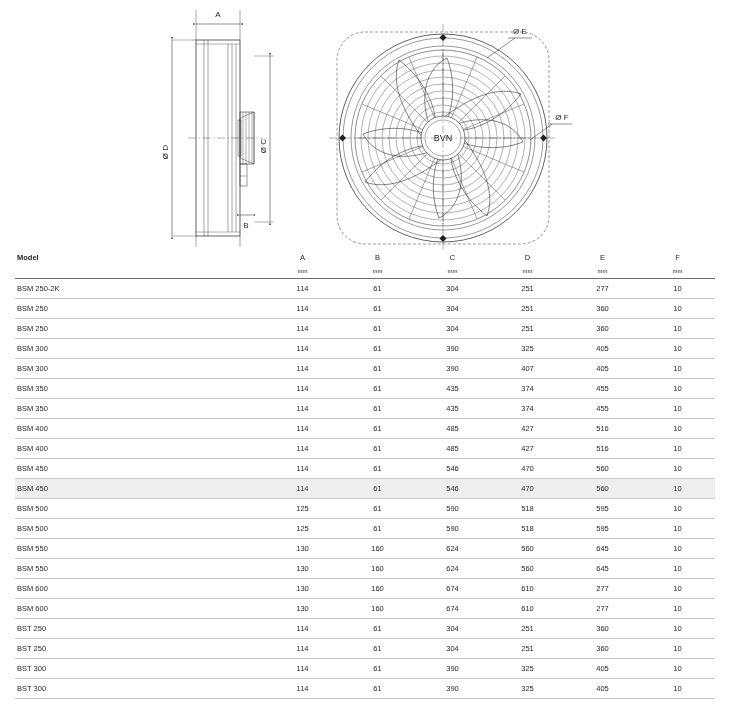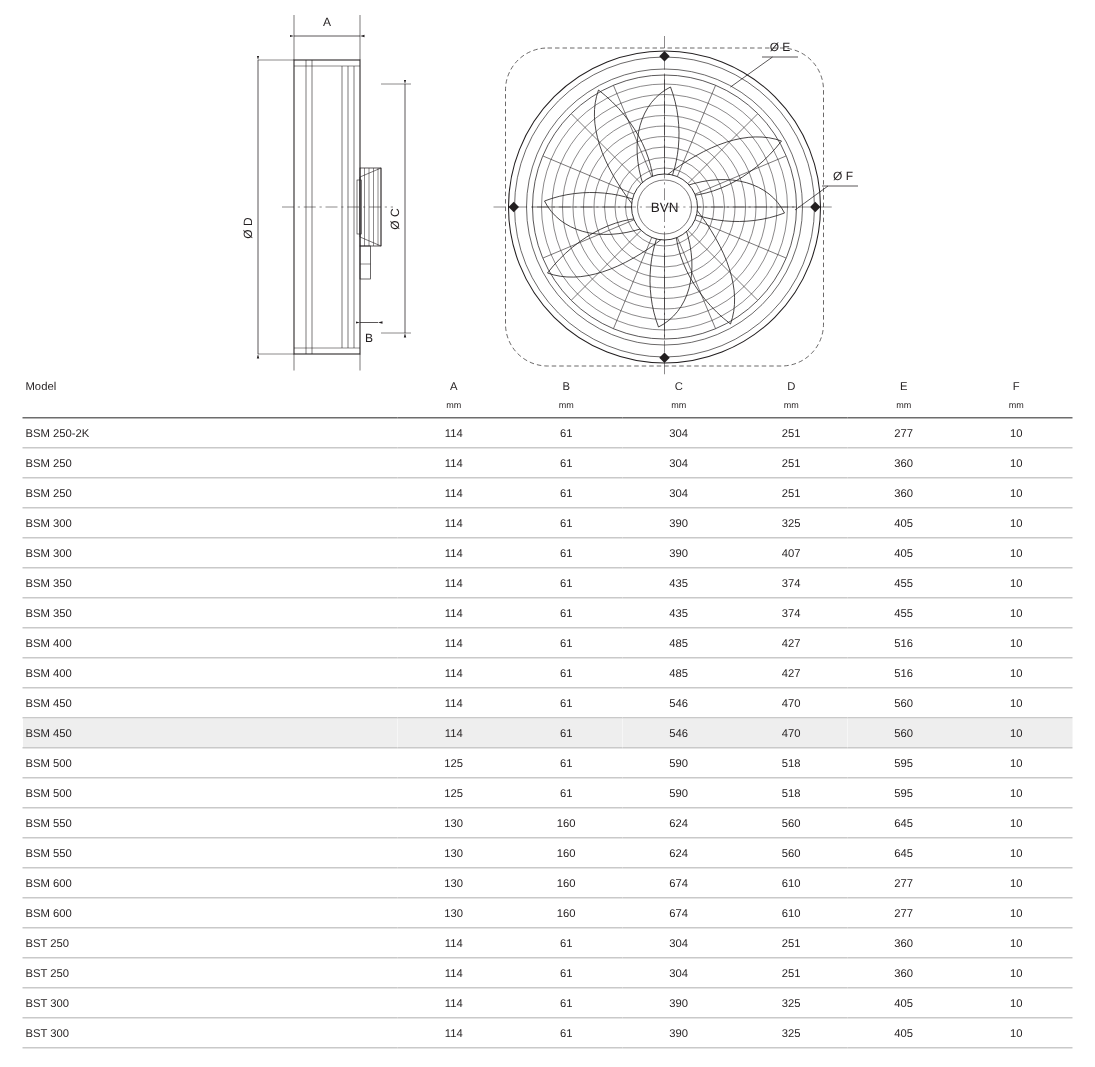--- a/index.html
+++ b/index.html
@@ -69,20 +69,21 @@
     line-height: 10px;
     font-size: 6px;
     color: #231f20;
     border-bottom: 1px solid #6d6d6d;
     vertical-align: top;
   }
   table.spec thead tr.head-labels th.model-head {
     text-align: left;
     padding-left: 2px;
     vertical-align: bottom;
+    font-weight: bold;
   }
   table.spec thead th.dim-head { text-align: center; }
   table.spec td.model-cell {
     text-align: left;
     padding-left: 2px;
   }
   table.spec td.dim-cell { text-align: center; }
   table.spec tbody tr.highlight td {
     background: #eeeeee;
   }

